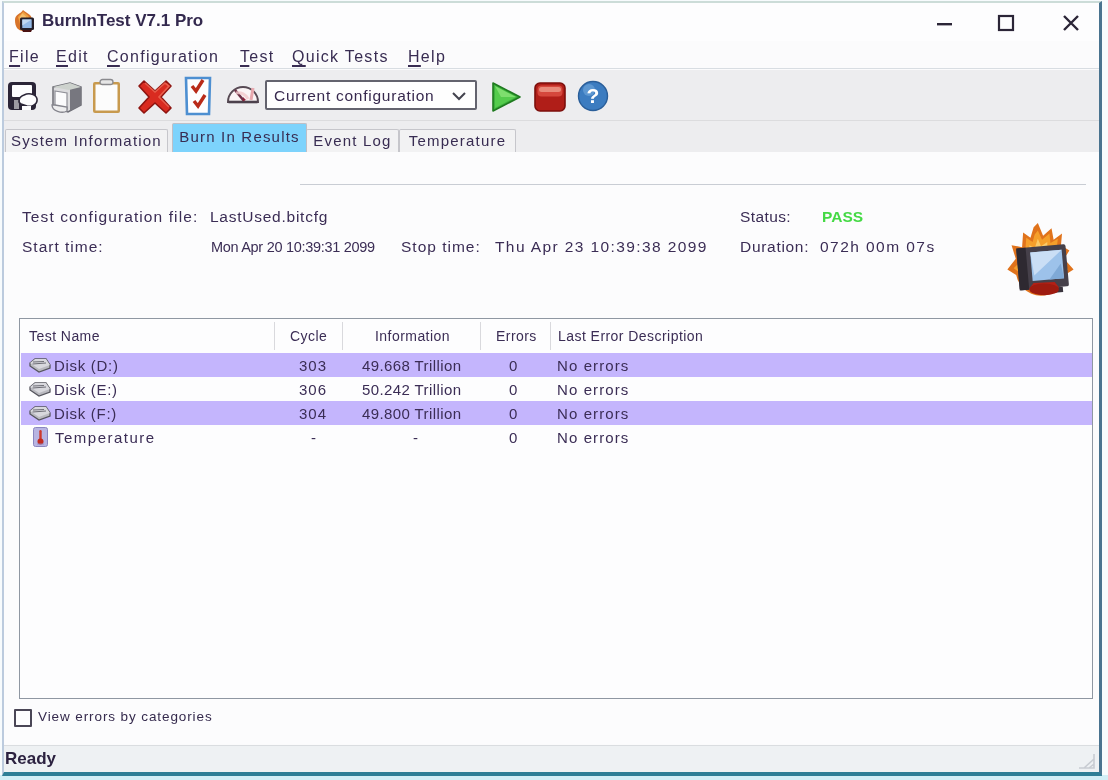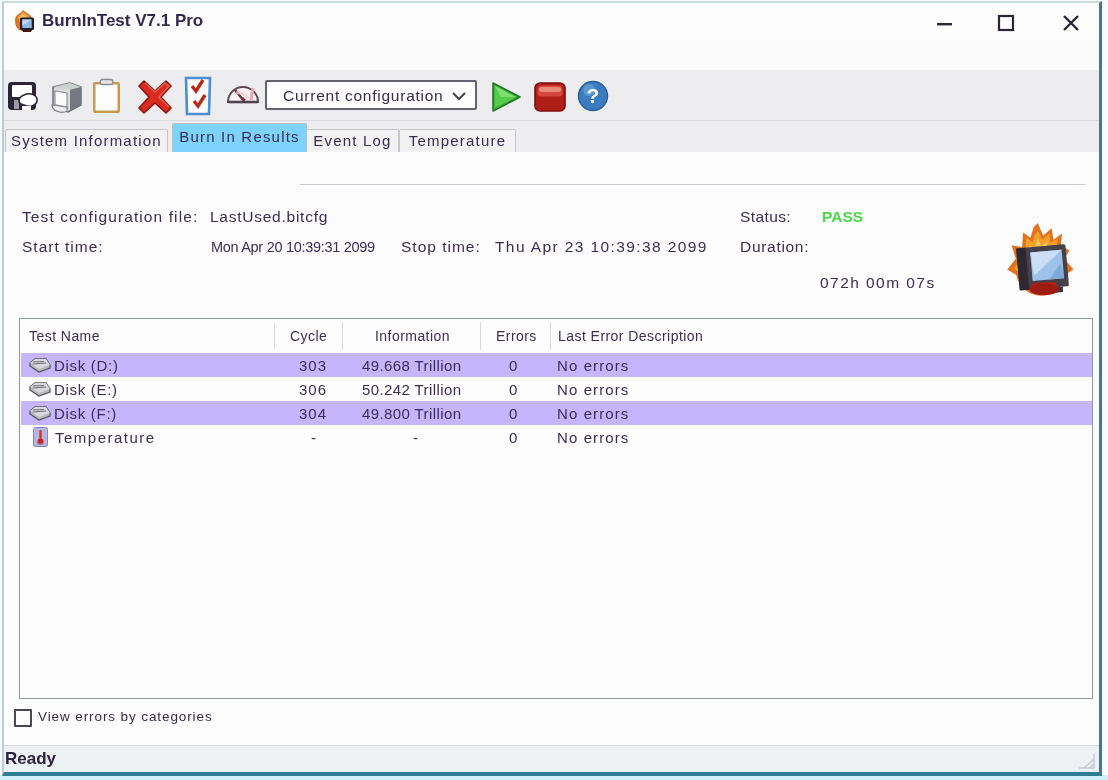--- a/index.html
+++ b/index.html
@@ -19,21 +19,21 @@
 #titlebar { position:absolute; left:0; top:0; width:100%; height:38px; background:#fdfdfe; }
 #appicon { position:absolute; left:9px; top:6px; }
 #title { position:absolute; left:38px; top:8px; font-size:17px; font-weight:bold; color:#33294e; }
 
 #menubar { position:absolute; left:0; top:38px; width:100%; height:28px; background:#fbfbfc; border-bottom:1px solid #d8dde2; }
 .menuitem { position:absolute; top:7px; font-size:16px; letter-spacing:1.3px; color:#382c52; }
 .menuitem u { text-decoration-thickness:1.5px; text-underline-offset:2.5px; }
 
 #toolbar { position:absolute; left:0; top:67px; width:100%; height:51px; background:#ededef; border-bottom:1px solid #dcdcde; }
 #combo { position:absolute; left:261px; top:10px; width:212px; height:30px; background:#fefefe; border:2px solid #63636e; border-radius:2px; }
-#combo .ctext { position:absolute; left:16px; top:5px; font-size:15.5px; letter-spacing:0.75px; color:#37294e; }
+#combo .ctext { position:absolute; left:7px; top:5px; font-size:15.5px; letter-spacing:0.75px; color:#37294e; }
 
 #tabstrip { position:absolute; left:0; top:118px; width:100%; height:31px; background:#ededef; }
 .tab { position:absolute; bottom:0; height:23px; background:#f2f2f3; border:1px solid #c6c6cb; border-bottom:none; font-size:15px; color:#382c52; text-align:center; line-height:22px; border-radius:2px 2px 0 0; letter-spacing:1.2px; }
 #tabactive { position:absolute; left:168px; top:120px; height:29px; width:135px; background:#7dd3fc; border:1px solid #bfbfc6; border-bottom:none; font-size:15px; color:#382c52; text-align:center; line-height:26px; border-radius:2px 2px 0 0; z-index:3; letter-spacing:1.2px; }
 
 #content { position:absolute; left:0; top:149px; width:100%; height:592px; background:#fcfcfd; }
 .lbl { position:absolute; font-size:15.5px; color:#3b2d55; white-space:pre; line-height:16px; }
 #heading { position:absolute; left:16px; top:23px; font-size:16px; font-weight:bold; letter-spacing:1.1px; color:#2c2240; }
 #headline { position:absolute; left:296px; top:32px; width:786px; height:1px; background:#c9cdd4; }
 #pass { color:#44d944; font-weight:bold; }
@@ -67,20 +67,28 @@
       <path d="M9 21 L19 21 L18 23 L10 23 Z" fill="#4a1212"></path>
     </svg>
     <span id="title">BurnInTest V7.1 Pro</span>
     <svg style="position:absolute; left:926px; top:0;" width="170" height="38">
       <rect x="7" y="20" width="15" height="2.4" fill="#2b2537"></rect>
       <rect x="69" y="13" width="14" height="14" fill="none" stroke="#2b2537" stroke-width="2.2"></rect>
       <path d="M134 13 L148 27 M148 13 L134 27" stroke="#2b2537" stroke-width="2.4"></path>
     </svg>
   </div>
 
+  <div id="menubar">
+    <span class="menuitem" style="left:5px;"><u>F</u>ile</span>
+    <span class="menuitem" style="left:52px;"><u>E</u>dit</span>
+    <span class="menuitem" style="left:103px;"><u>C</u>onfiguration</span>
+    <span class="menuitem" style="left:236px;"><u>T</u>est</span>
+    <span class="menuitem" style="left:288px;"><u>Q</u>uick Tests</span>
+    <span class="menuitem" style="left:404px;"><u>H</u>elp</span>
+  </div>
 
   <div id="toolbar">
 
     <svg style="position:absolute;left:2px;top:10px;" width="36" height="34" viewBox="0 0 36 34">
       <rect x="2" y="2" width="28" height="28" rx="4" fill="#2b2537"></rect>
       <rect x="6" y="5" width="20" height="12" rx="1" fill="#fdfdfe"></rect>
       <rect x="8" y="20" width="5" height="9" fill="#fdfdfe" opacity="0.55"></rect>
       <path d="M18 15 c 6 -3 14 0 13 6 c -0.5 4 -6 6 -10 5 l -6 -2 c -3 -1 -3 -7 3 -9 Z" fill="#fdfdfe" stroke="#2b2537" stroke-width="1.6"></path>
       <rect x="16" y="26" width="9" height="4" fill="#fdfdfe"></rect>
     </svg>
@@ -157,21 +165,21 @@
 
     <span class="lbl" style="left:18px; top:57px; letter-spacing:1.1px;">Test configuration file:</span>
     <span class="lbl" style="left:206px; top:57px; letter-spacing:0.75px;">LastUsed.bitcfg</span>
     <span class="lbl" style="left:18px; top:87px; letter-spacing:1.0px;">Start time:</span>
     <span class="lbl" style="left:207px; top:87px; font-size:14.5px; letter-spacing:-0.3px;">Mon Apr 20 10:39:31 2099</span>
     <span class="lbl" style="left:397px; top:87px; letter-spacing:1.0px;">Stop time:</span>
     <span class="lbl" style="left:491px; top:87px; letter-spacing:1.4px;">Thu Apr 23 10:39:38 2099</span>
     <span class="lbl" style="left:736px; top:57px; letter-spacing:0.4px;">Status:</span>
     <span class="lbl" id="pass" style="left:818px; top:57px;">PASS</span>
     <span class="lbl" style="left:736px; top:87px; letter-spacing:0.7px;">Duration:</span>
-    <span class="lbl" style="left:816px; top:87px; letter-spacing:1.45px;margin-top:36px;">072h 00m 07s</span>
+    <span class="lbl" style="left:816px; top:87px; letter-spacing:1.45px;">072h 00m 07s</span>
 
     <svg style="position:absolute; left:996px; top:71px;" width="82" height="78" viewBox="0 0 78 74" preserveAspectRatio="none">
       <g fill="#e0731c">
         <circle cx="39" cy="45" r="24"></circle>
         <polygon points="36,0 41,12 49,5 51,16 59,10 58,21 66,26 61,34 70,44 62,49 39,53 15,49 7,44 15,34 11,21 21,23 22,9 29,14 32,4"></polygon>
       </g>
       <g fill="#f59f2b">
         <circle cx="39" cy="45" r="20"></circle>
         <polygon points="36,7 40,16 47,10 48,19 55,15 54,24 61,28 57,36 65,44 58,48 39,51 20,48 13,43 20,36 16,25 24,27 25,14 31,18 33,11"></polygon>
       </g>

